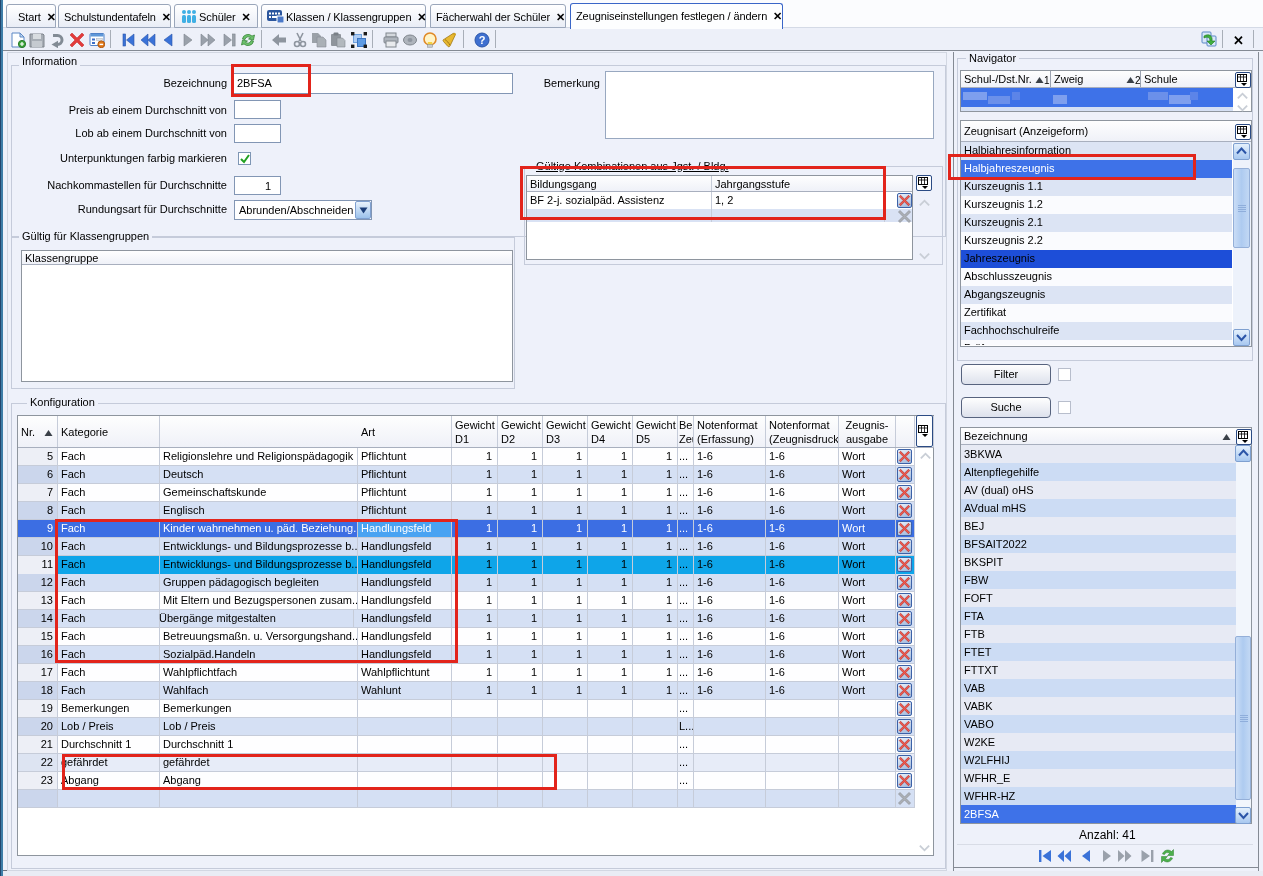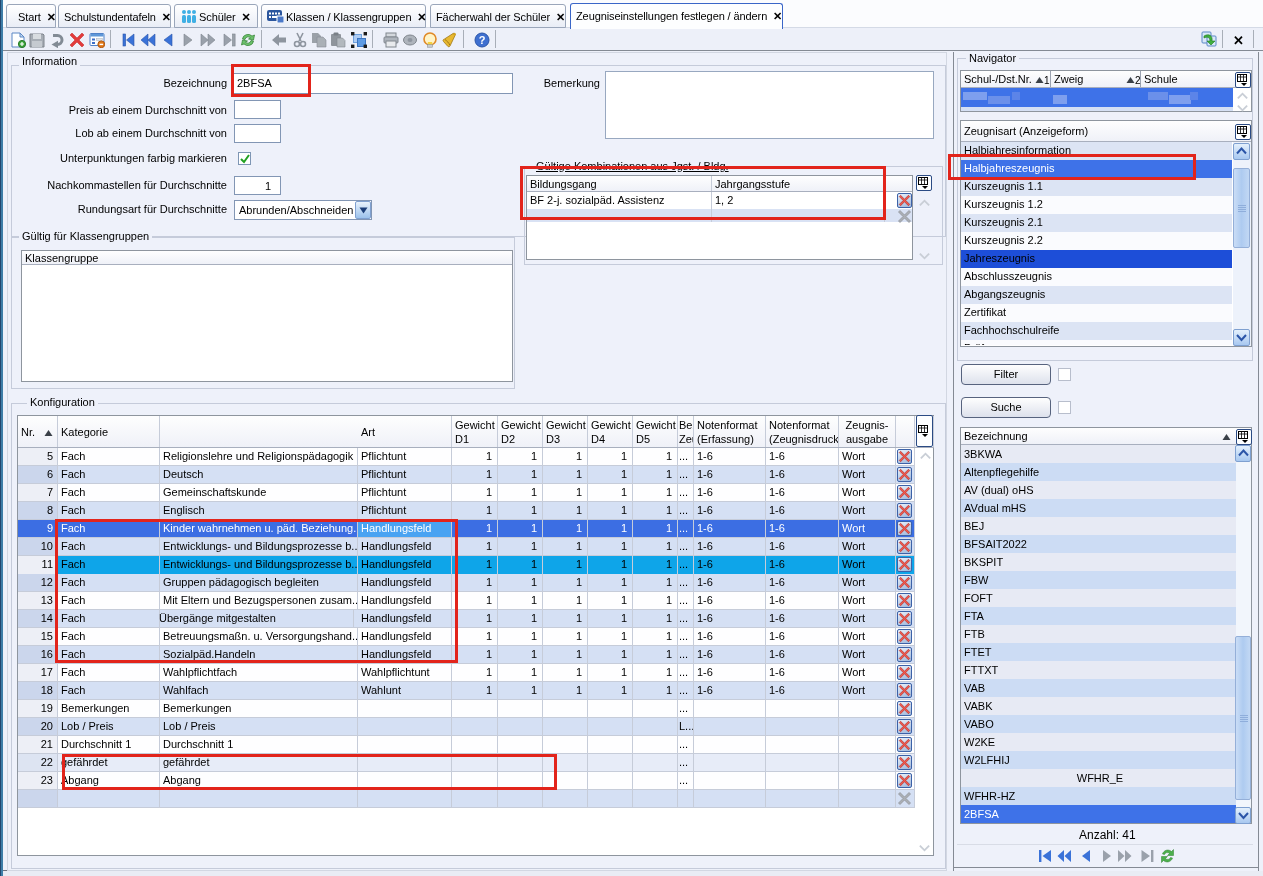--- a/index.html
+++ b/index.html
@@ -818,21 +818,21 @@
 <div class="row" style="left:961px;top:589px;width:275px;height:18px;background:#E7EAF4;color:#000;padding:3px 0 0 3px;">FOFT</div>
 <div class="row" style="left:961px;top:607px;width:275px;height:18px;background:#CCDCF4;color:#000;padding:3px 0 0 3px;">FTA</div>
 <div class="row" style="left:961px;top:625px;width:275px;height:18px;background:#E7EAF4;color:#000;padding:3px 0 0 3px;">FTB</div>
 <div class="row" style="left:961px;top:643px;width:275px;height:18px;background:#CCDCF4;color:#000;padding:3px 0 0 3px;">FTET</div>
 <div class="row" style="left:961px;top:661px;width:275px;height:18px;background:#E7EAF4;color:#000;padding:3px 0 0 3px;">FTTXT</div>
 <div class="row" style="left:961px;top:679px;width:275px;height:33px;background:#CCDCF4;color:#000;padding:3px 0 0 3px;">VAB</div>
 <div class="row" style="left:961px;top:697px;width:275px;height:18px;background:#E7EAF4;color:#000;padding:3px 0 0 3px;">VABK</div>
 <div class="row" style="left:961px;top:715px;width:275px;height:18px;background:#CCDCF4;color:#000;padding:3px 0 0 3px;">VABO</div>
 <div class="row" style="left:961px;top:733px;width:275px;height:18px;background:#E7EAF4;color:#000;padding:3px 0 0 3px;">W2KE</div>
 <div class="row" style="left:961px;top:751px;width:275px;height:18px;background:#CCDCF4;color:#000;padding:3px 0 0 3px;">W2LFHIJ</div>
-<div class="row" style="left:961px;top:769px;width:275px;height:26px;background:#E7EAF4;color:#000;padding:3px 0 14px 3px;text-align:center;">WFHR_E</div>
+<div class="row" style="left:961px;top:769px;width:275px;height:26px;background:#E7EAF4;color:#000;padding:3px 0 14px 3px;">WFHR_E</div>
 <div class="row" style="left:961px;top:787px;width:275px;height:18px;background:#CCDCF4;color:#000;padding:3px 0 0 3px;">WFHR-HZ</div>
 <div class="row" style="left:961px;top:805px;width:275px;height:18px;background:#3E72E8;color:#fff;padding:3px 0 0 3px;">2BFSA</div>
 <div class="abs" style="left:1236px;top:445px;width:15px;height:378px;background:#F2F6FC;"></div>
 <div class="abs" style="left:1235px;top:445px;width:16px;height:17px;background:linear-gradient(#E4F0FC,#A8C8F0);border:1px solid #7FA0D0;border-radius:2px;">
     <svg style="left:-1px;top:-1px;" width="17" height="17" viewBox="0 0 17 17">
       <path d="M4 10.5 L8.5 5.5 L13 10.5" fill="none" stroke="#2B55A8" stroke-width="2"></path>
     </svg>
   </div>
 <div class="abs" style="left:1235px;top:636px;width:16px;height:164px;background:linear-gradient(90deg,#CADDF6,#AECBF0,#C2D8F4);border:1px solid #94AFD8;border-radius:2px;">
     <div class="abs" style="left:4px;top:78px;width:8px;height:1px;background:#8FAEDB;"></div>

